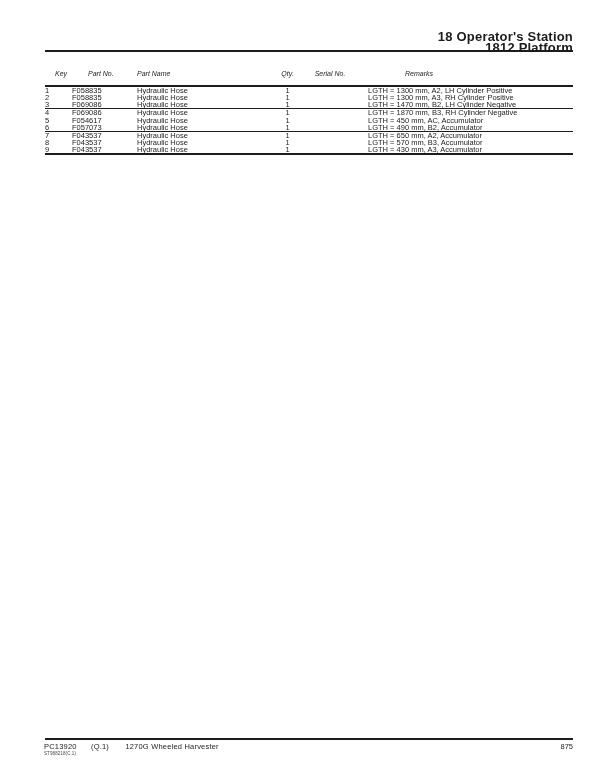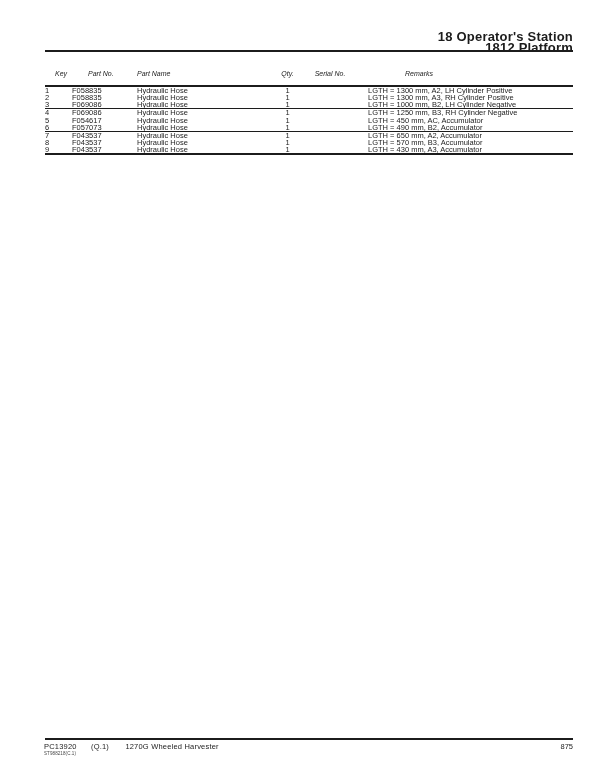--- a/index.html
+++ b/index.html
@@ -120,29 +120,29 @@
         <td class="c-qty">1</td>
         <td class="c-serial"></td>
         <td class="c-remarks">LGTH = 1300 mm, A3, RH Cylinder Positive</td>
       </tr>
       <tr class="group-end">
         <td class="c-key">3</td>
         <td class="c-partno">F069086</td>
         <td class="c-partname">Hydraulic Hose</td>
         <td class="c-qty">1</td>
         <td class="c-serial"></td>
-        <td class="c-remarks">LGTH = 1000 mm, B2, LH Cylinder Negative</td>
+        <td class="c-remarks">LGTH = 1470 mm, B2, LH Cylinder Negative</td>
       </tr>
       <tr>
         <td class="c-key">4</td>
         <td class="c-partno">F069086</td>
         <td class="c-partname">Hydraulic Hose</td>
         <td class="c-qty">1</td>
         <td class="c-serial"></td>
-        <td class="c-remarks">LGTH = 1250 mm, B3, RH Cylinder Negative</td>
+        <td class="c-remarks">LGTH = 1870 mm, B3, RH Cylinder Negative</td>
       </tr>
       <tr>
         <td class="c-key">5</td>
         <td class="c-partno">F054617</td>
         <td class="c-partname">Hydraulic Hose</td>
         <td class="c-qty">1</td>
         <td class="c-serial"></td>
         <td class="c-remarks">LGTH = 450 mm, AC, Accumulator</td>
       </tr>
       <tr class="group-end">

